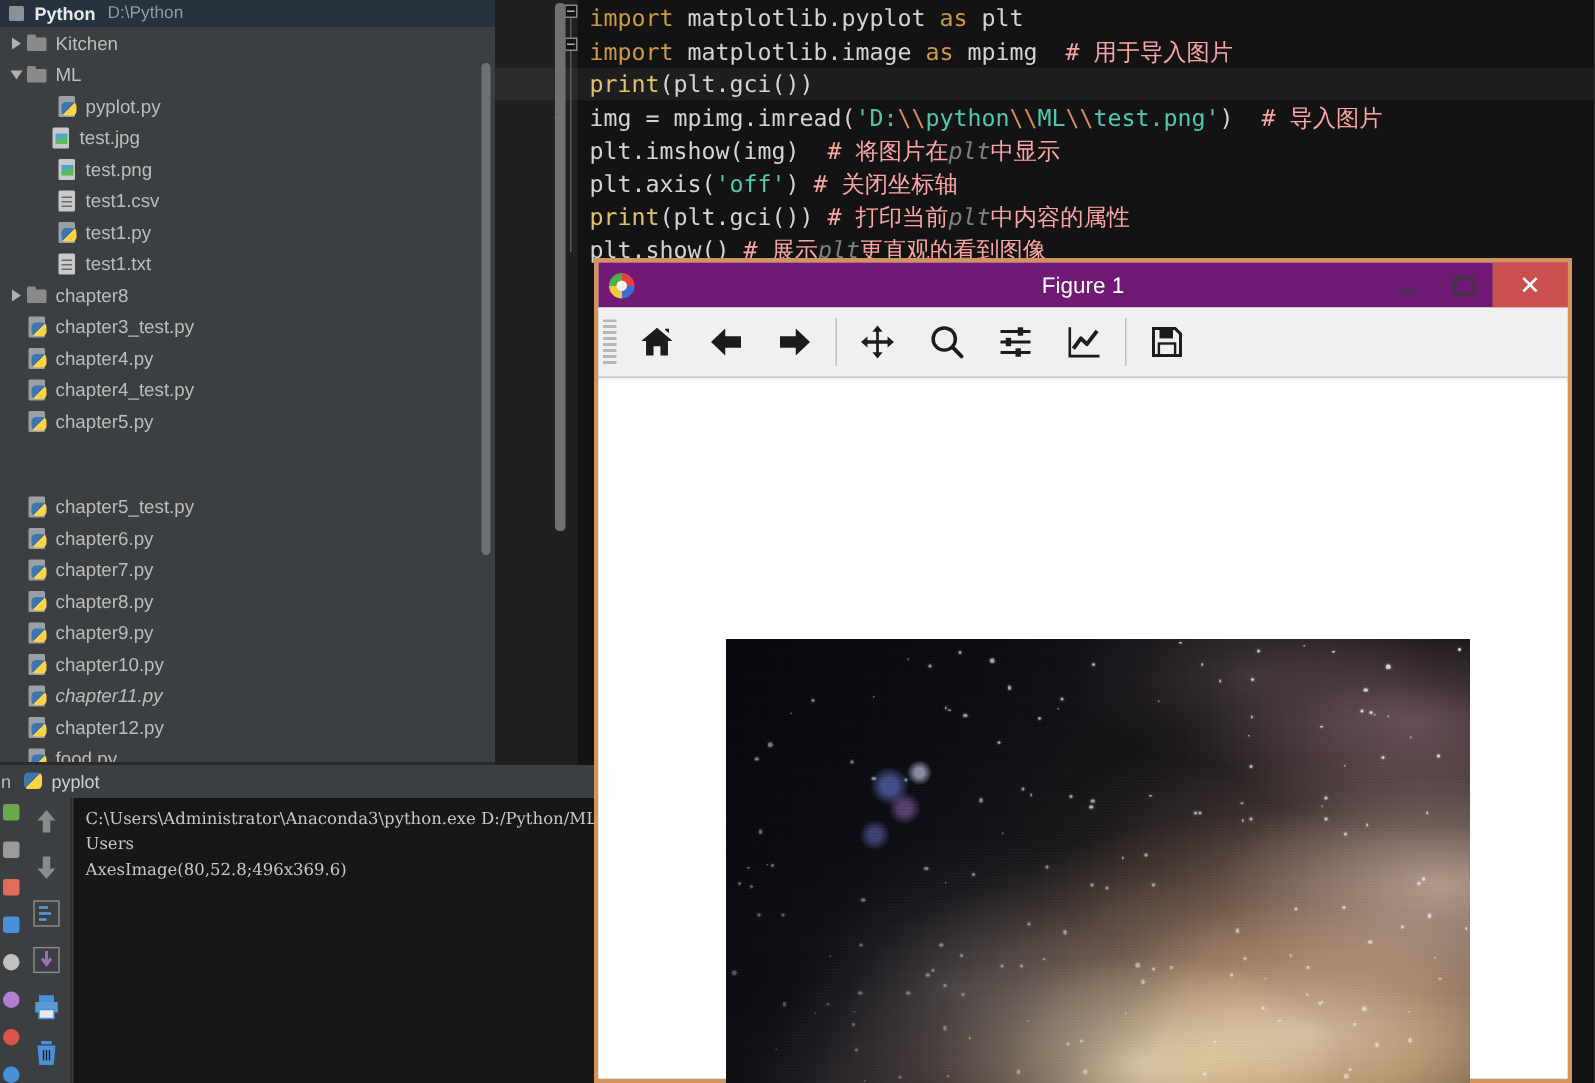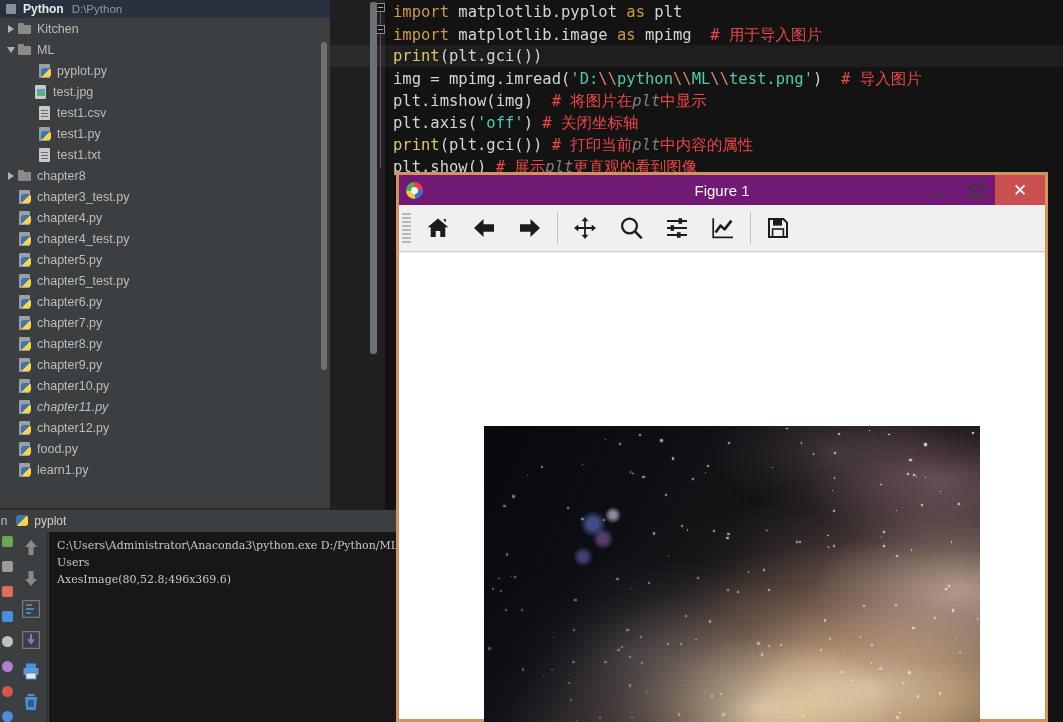--- a/index.html
+++ b/index.html
@@ -61,21 +61,21 @@
   .lnum.cur { color:#e8e8e8; }
   .gutter-cur { position:absolute; left:0; width:55px; height:22px; background:#2b2b2b; }
   .codewrap { position:absolute; left:55px; top:0; right:0; height:510px; }
   .cl-hl { position:absolute; left:0; width:678px; height:22px; background:#1e1e1e; }
   .cline { position:absolute; left:8px; font-family:"DejaVu Sans Mono", monospace;
     font-size:15.5px; white-space:pre; color:#d4d4d4; }
   .k  { color:#cc9a45; }      
   .fn { color:#e0c46c; }      
   .s  { color:#4ec9b0; }      
   .esc{ color:#d98b5f; }      
-  .cm { color:#ef4444; }      
+  .cm { color:#fca5a5; }      
   .cmi{ color:#808080; font-style:italic; }
   .op { color:#d4d4d4; }
   .ed-scroll { position:absolute; left:-15px; top:2px; width:7px; height:352px;
     background:#6e7173; border-radius:3px; }
   .fold-ln { position:absolute; left:50px; top:8px; width:1px; height:160px; background:#5a5a5a; }
   .fold-box { position:absolute; left:46px; width:9px; height:9px; border:1px solid #8a8a8a;
     background:#131313; }
   .fold-box::after { content:""; position:absolute; left:1px; top:3px; width:5px; height:1px;
     background:#b0b0b0; }
 
@@ -197,20 +197,25 @@
         <span class="ic py"></span>
         <span>pyplot.py</span>
       </div>
       <div class="trow" style="padding-left: 16px;">
         <span class="arrow none"></span>
         <span class="ic img"></span>
         <span>test.jpg</span>
       </div>
       <div class="trow" style="padding-left: 20px;">
         <span class="arrow none"></span>
+        <span class="ic img"></span>
+        <span>test.png</span>
+      </div>
+      <div class="trow" style="padding-left: 20px;">
+        <span class="arrow none"></span>
         <span class="ic txt"></span>
         <span>test1.csv</span>
       </div>
       <div class="trow" style="padding-left: 20px;">
         <span class="arrow none"></span>
         <span class="ic py"></span>
         <span>test1.py</span>
       </div>
       <div class="trow" style="padding-left: 20px;">
         <span class="arrow none"></span>
@@ -235,21 +240,21 @@
       <div class="trow" style="padding-left: 0px;">
         <span class="arrow none"></span>
         <span class="ic py"></span>
         <span>chapter4_test.py</span>
       </div>
       <div class="trow" style="padding-left: 0px;">
         <span class="arrow none"></span>
         <span class="ic py"></span>
         <span>chapter5.py</span>
       </div>
-      <div class="trow" style="padding-left: 0px;">
+      <div class="trow" style="padding-left: 0px; margin-top: 36px;">
         <span class="arrow none"></span>
         <span class="ic py"></span>
         <span>chapter5_test.py</span>
       </div>
       <div class="trow" style="padding-left: 0px;">
         <span class="arrow none"></span>
         <span class="ic py"></span>
         <span>chapter6.py</span>
       </div>
       <div class="trow" style="padding-left: 0px;">

